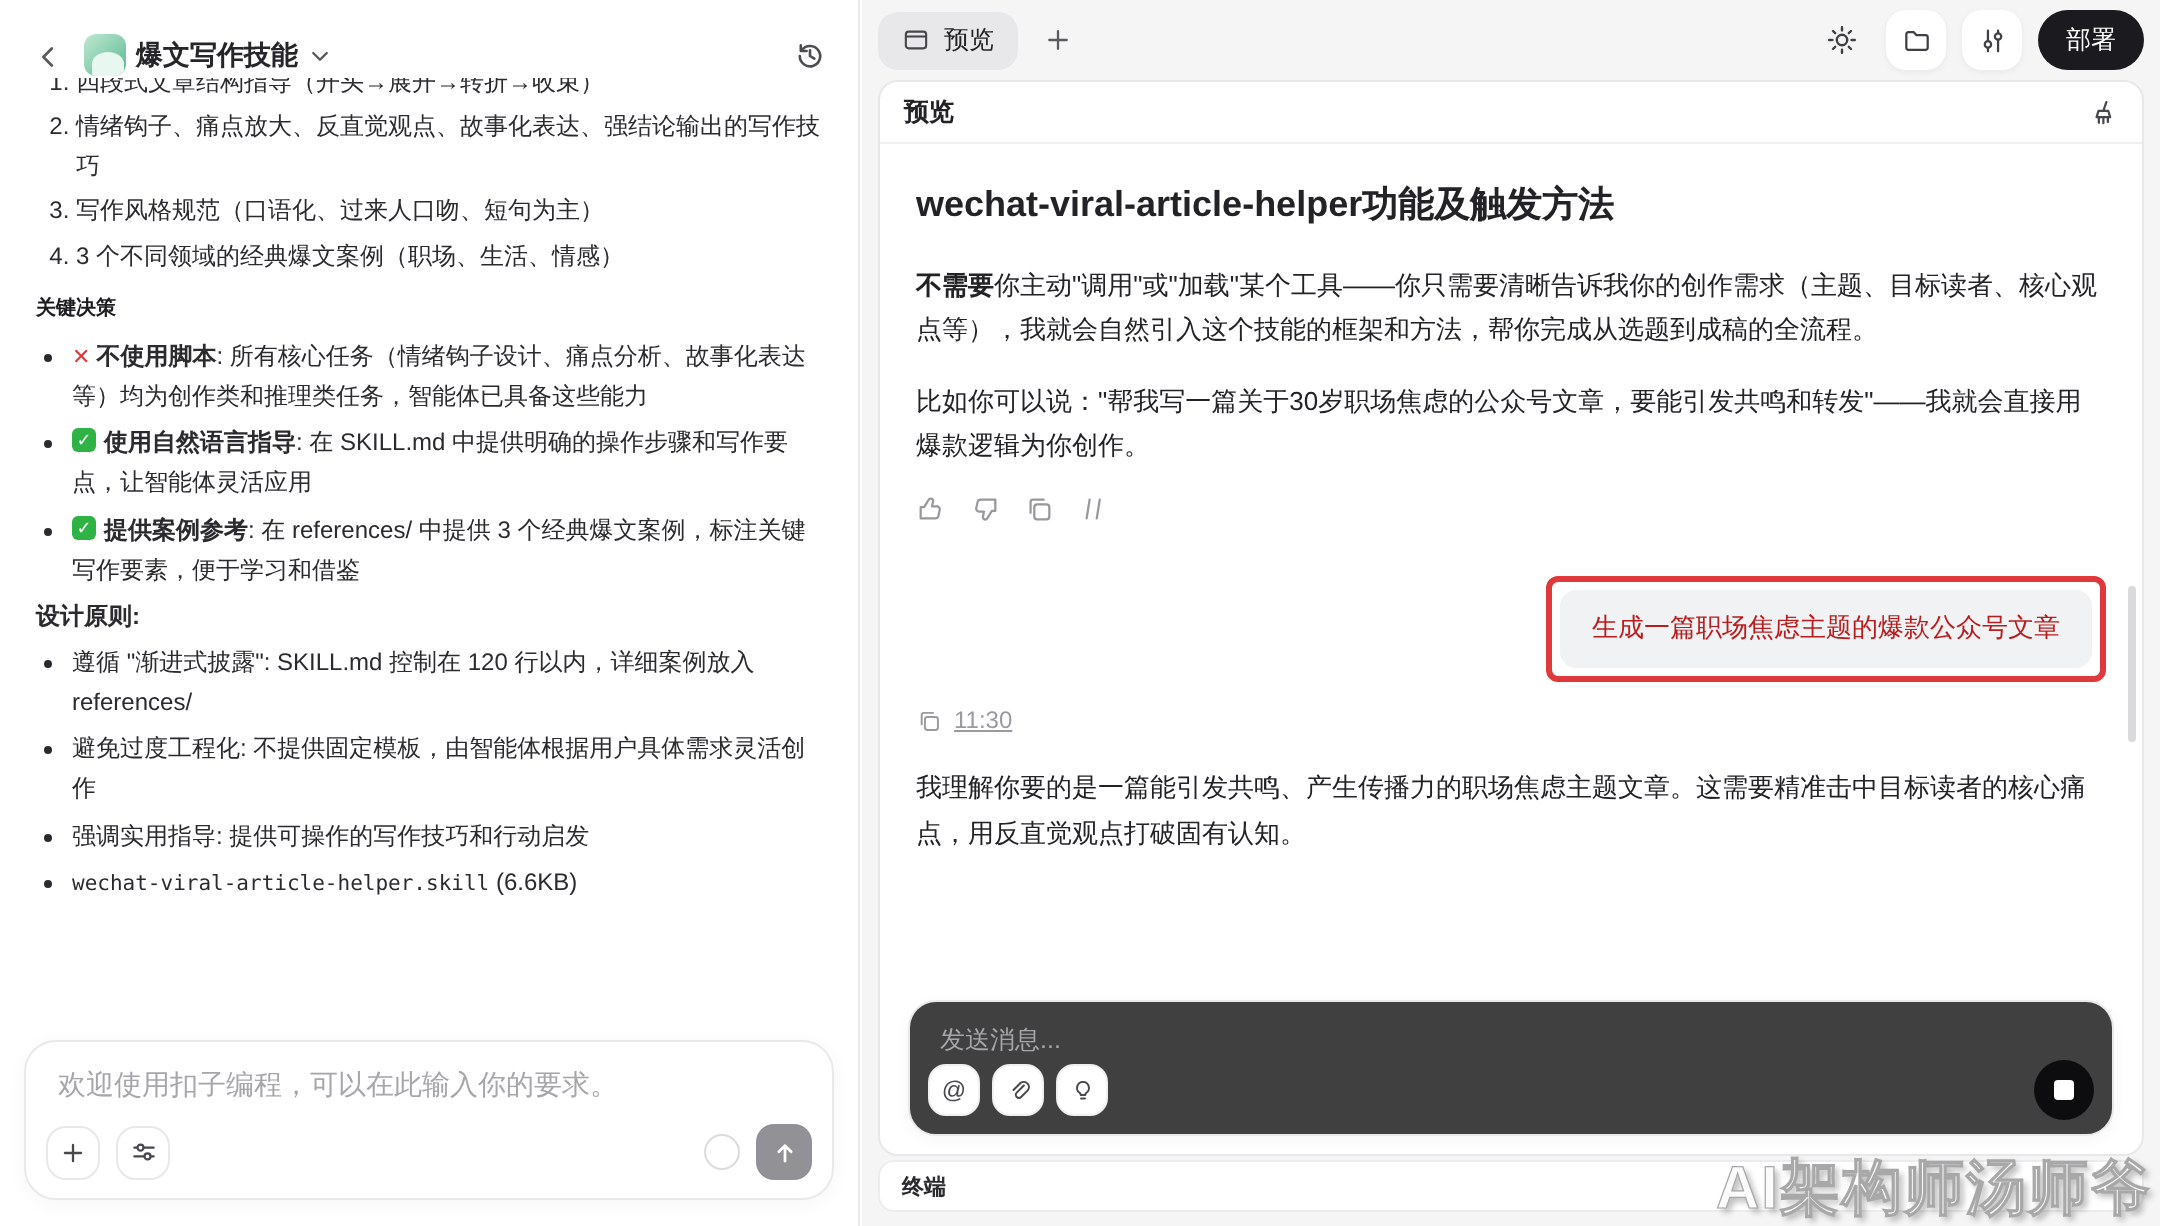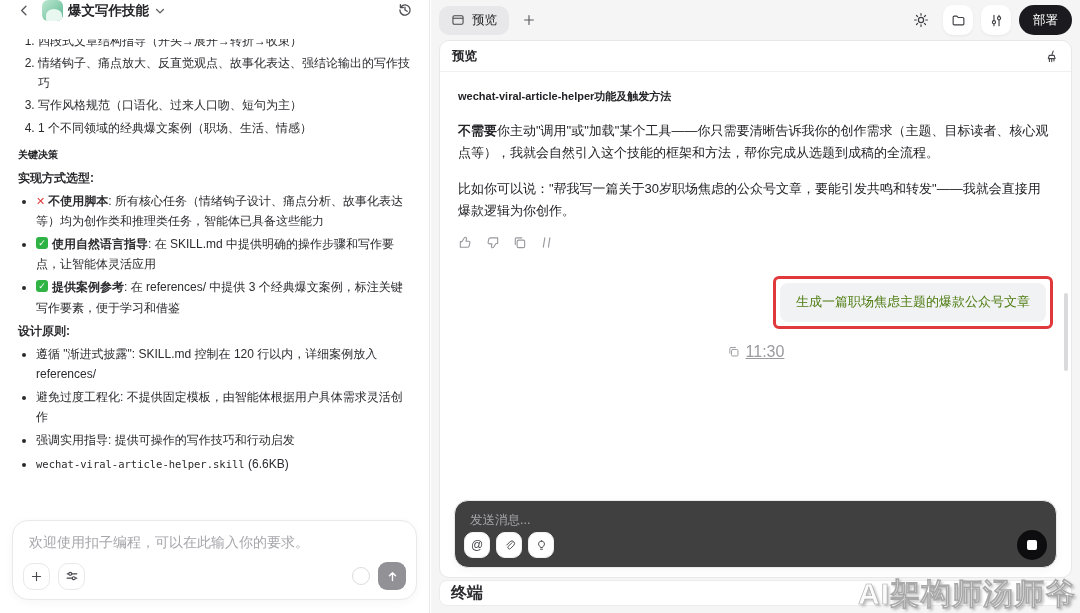--- a/index.html
+++ b/index.html
@@ -5,21 +5,21 @@
   * { margin:0; padding:0; box-sizing:border-box; }
   html,body { width:1080px; height:613px; overflow:hidden; background:#fff;
     font-family:"Liberation Sans","DejaVu Sans",sans-serif; color:#26262a; }
   .screen { position:relative; width:1080px; height:613px; overflow:hidden; }
   svg { display:block; }
   .ic { color:#8b8b90; }
   code, .mono { font-family:"DejaVu Sans Mono","Liberation Mono",monospace; font-size:10.5px; }
 
   
   .left-panel { position:absolute; left:0; top:0; width:430px; height:613px; background:#fff; border-right:1px solid #e9e9eb; }
-  .l-header { position:absolute; top:0; left:0; right:0; height:38px; display:flex; align-items:flex-start; padding:0 14px; gap:8px; background:#fff; z-index:3; }
+  .l-header { position:absolute; top:0; left:0; right:0; height:38px; display:flex; align-items:flex-end; padding:0 14px; gap:8px; background:#fff; z-index:3; }
   .back-btn { width:20px; height:20px; display:flex; align-items:center; justify-content:center; cursor:pointer; }
   .avatar { width:21px; height:21px; border-radius:6px; background:linear-gradient(135deg,#bfe8d2,#5cb893); position:relative; overflow:hidden; }
   .avatar::after { content:""; position:absolute; left:4px; top:9px; width:16px; height:12px; background:#e8f7ef; border-radius:50% 50% 0 0; }
   .l-title { font-size:13.5px; font-weight:700; }
   .title-wrap { display:flex; align-items:center; gap:5px; cursor:pointer; }
   .l-header .spacer, .r-topbar .spacer { flex:1; }
   .l-chat { position:absolute; top:39px; left:0; right:1px; bottom:100px; padding:0 18px 0 18px; overflow:hidden; font-size:12px; line-height:1.68; color:#2b2b2f; }
   .l-chat ol { list-style:decimal; padding-left:20px; color:#2b2b2f; }
   .l-chat ol:first-child { margin-top:-10px; }
   .l-chat ol li { margin:2px 0; }
@@ -49,39 +49,39 @@
   .plus-btn { width:24px; height:24px; display:flex; align-items:center; justify-content:center; color:#5a5a5f; cursor:pointer; }
   .ghost-btn { width:28px; height:28px; display:flex; align-items:center; justify-content:center; color:#3f3f44; cursor:pointer; }
   .white-btn { width:30px; height:30px; background:#fff; border-radius:10px; box-shadow:0 1px 3px rgba(0,0,0,.06); display:flex; align-items:center; justify-content:center; color:#3f3f44; cursor:pointer; }
   .deploy-btn { height:30px; padding:0 14px; background:#1b1b1f; color:#fff; font-size:12.5px; border-radius:15px; display:flex; align-items:center; cursor:pointer; }
 
   .preview-card { position:absolute; left:8px; right:8px; top:40px; bottom:35px; background:#fff; border:1px solid #e8e8ea; border-radius:10px; overflow:hidden; }
   .card-header { height:31px; border-bottom:1px solid #f0f0f2; display:flex; align-items:center; padding:0 12px; }
   .card-title { font-size:12.5px; font-weight:600; color:#232327; }
   .card-header .spacer { flex:1; }
   .r-chat { position:absolute; top:32px; left:0; right:0; bottom:78px; padding:12px 18px; overflow:hidden; font-size:13px; line-height:1.72; color:#232327; }
-  .r-chat h4 { font-size:11px; font-weight:700; margin:2px 0 14px; }
+  .r-chat h4 { font-size:18px; font-weight:700; margin:2px 0 14px; }
   .r-chat ul { list-style:disc; padding-left:20px; color:#2b2b2f; }
   .r-chat ul li { margin:8px 0; }
   .r-chat p { margin:13px 0; }
   .user-row { display:flex; justify-content:flex-end; margin-top:26px; }
   .annotation { border:3px solid #e0393b; border-radius:6px; padding:4px; }
-  .user-bubble { background:#f1f2f4; border-radius:8px; padding:8px 16px; font-size:13px; color:#4d7c0f; }
-  .meta-row { display:flex; justify-content:center; align-items:center; gap:6px; margin-top:9px; color:#9a9a9f; font-size:16px;text-decoration:underline; }
+  .user-bubble { background:#f1f2f4; border-radius:8px; padding:8px 16px; font-size:13px; color:#b91c1c; }
+  .meta-row { display:flex; justify-content:flex-start; align-items:center; gap:6px; margin-top:9px; color:#9a9a9f; font-size:12px;text-decoration:underline; }
   .r-scroll-thumb { position:absolute; right:3px; top:252px; width:4px; height:78px; background:#dadadd; border-radius:2px; }
 
   .r-composer { position:absolute; left:14px; right:14px; bottom:9px; height:68px; background:#404040; border:1px solid #e9e9ec; border-radius:14px; box-shadow:0 2px 8px rgba(0,0,0,.04); }
   .r-composer .ph { padding:11px 15px 0; font-size:12.5px; color:#a6a6ab; }
   .r-composer .crow { position:absolute; left:9px; right:9px; bottom:7px; display:flex; align-items:center; gap:6px; }
   .mini-btn { width:26px; height:26px; border:1px solid #f0f0f2; border-radius:9px; background:#fff; display:flex; align-items:center; justify-content:center; color:#47474c; cursor:pointer; font-size:12px; }
   .stop-btn { width:30px; height:30px; border-radius:50%; background:#0d0d0f; display:flex; align-items:center; justify-content:center; cursor:pointer; }
   .stop-btn .sq { width:10px; height:10px; background:#fff; border-radius:2px; }
 
   .terminal-bar { position:absolute; left:8px; right:8px; bottom:7px; height:26px; background:#fff; border:1px solid #ececee; border-radius:8px; display:flex; align-items:center; padding:0 11px; z-index:5; }
-  .terminal-label { font-size:16px; font-weight:700; color:#2b2b2f; }
+  .terminal-label { font-size:11px; font-weight:700; color:#2b2b2f; }
   .watermark { position:absolute; right:4px; bottom:-2px; z-index:9; font-size:30px; font-weight:700; letter-spacing:1px; color:#fbfbfb; -webkit-text-stroke:0.6px #a8a8a8; text-shadow:2px 2px 3px rgba(0,0,0,.28); }
 </style>
 </head>
 <body>
 
 <div class="screen">
 
   <div class="left-panel">
     <div class="l-header">
       <div class="back-btn">
@@ -104,25 +104,24 @@
             <path d="M8 5.2V8l2.2 1.3"></path>
           </svg>
       </div>
     </div>
 
     <div class="l-chat">
       <ol>
         <li>四段式文章结构指导（开头→展开→转折→收束）</li>
         <li>情绪钩子、痛点放大、反直觉观点、故事化表达、强结论输出的写作技巧</li>
         <li>写作风格规范（口语化、过来人口吻、短句为主）</li>
-        <li>1 个不同领域的经典爆文案例（职场、生活、情感）</li>
+        <li>3 个不同领域的经典爆文案例（职场、生活、情感）</li>
       </ol>
 
       <div class="h-sec">关键决策</div>
-      <p class="p-bold">实现方式选型:</p>
       <ul>
         <li><span class="mark-cross"></span><b>不使用脚本</b><span>: 所有核心任务（情绪钩子设计、痛点分析、故事化表达等）均为创作类和推理类任务，智能体已具备这些能力</span></li>
         <li><span class="mark-check"></span><b>使用自然语言指导</b><span>: 在 SKILL.md 中提供明确的操作步骤和写作要点，让智能体灵活应用</span></li>
         <li><span class="mark-check"></span><b>提供案例参考</b><span>: 在 references/ 中提供 3 个经典爆文案例，标注关键写作要素，便于学习和借鉴</span></li>
       </ul>
       <p class="p-bold">设计原则:</p>
       <ul>
         <li>遵循 "渐进式披露": SKILL.md 控制在 120 行以内，详细案例放入 references/</li>
         <li>避免过度工程化: 不提供固定模板，由智能体根据用户具体需求灵活创作</li>
         <li>强调实用指导: 提供可操作的写作技巧和行动启发</li>
@@ -237,20 +236,21 @@
           </div>
         </div>
         <div class="meta-row">
           <svg width="13" height="13" viewBox="0 0 16 16" fill="none" stroke="currentColor" stroke-width="1.2" stroke-linecap="round" stroke-linejoin="round">
               <rect x="5.5" y="5.5" width="8" height="8" rx="1.5"></rect>
               <path d="M10.5 3H4.8A1.3 1.3 0 0 0 3.5 4.3V10"></path>
             </svg>
           <span>11:30</span>
         </div>
 
+        <p>我理解你要的是一篇能引发共鸣、产生传播力的职场焦虑主题文章。这需要精准击中目标读者的核心痛点，用反直觉观点打破固有认知。</p>
 
       </div>
 
       <div class="r-scroll-thumb"></div>
 
       <div class="r-composer">
         <div class="ph">发送消息...</div>
         <div class="crow">
           <div class="mini-btn">
               <span>@</span>

